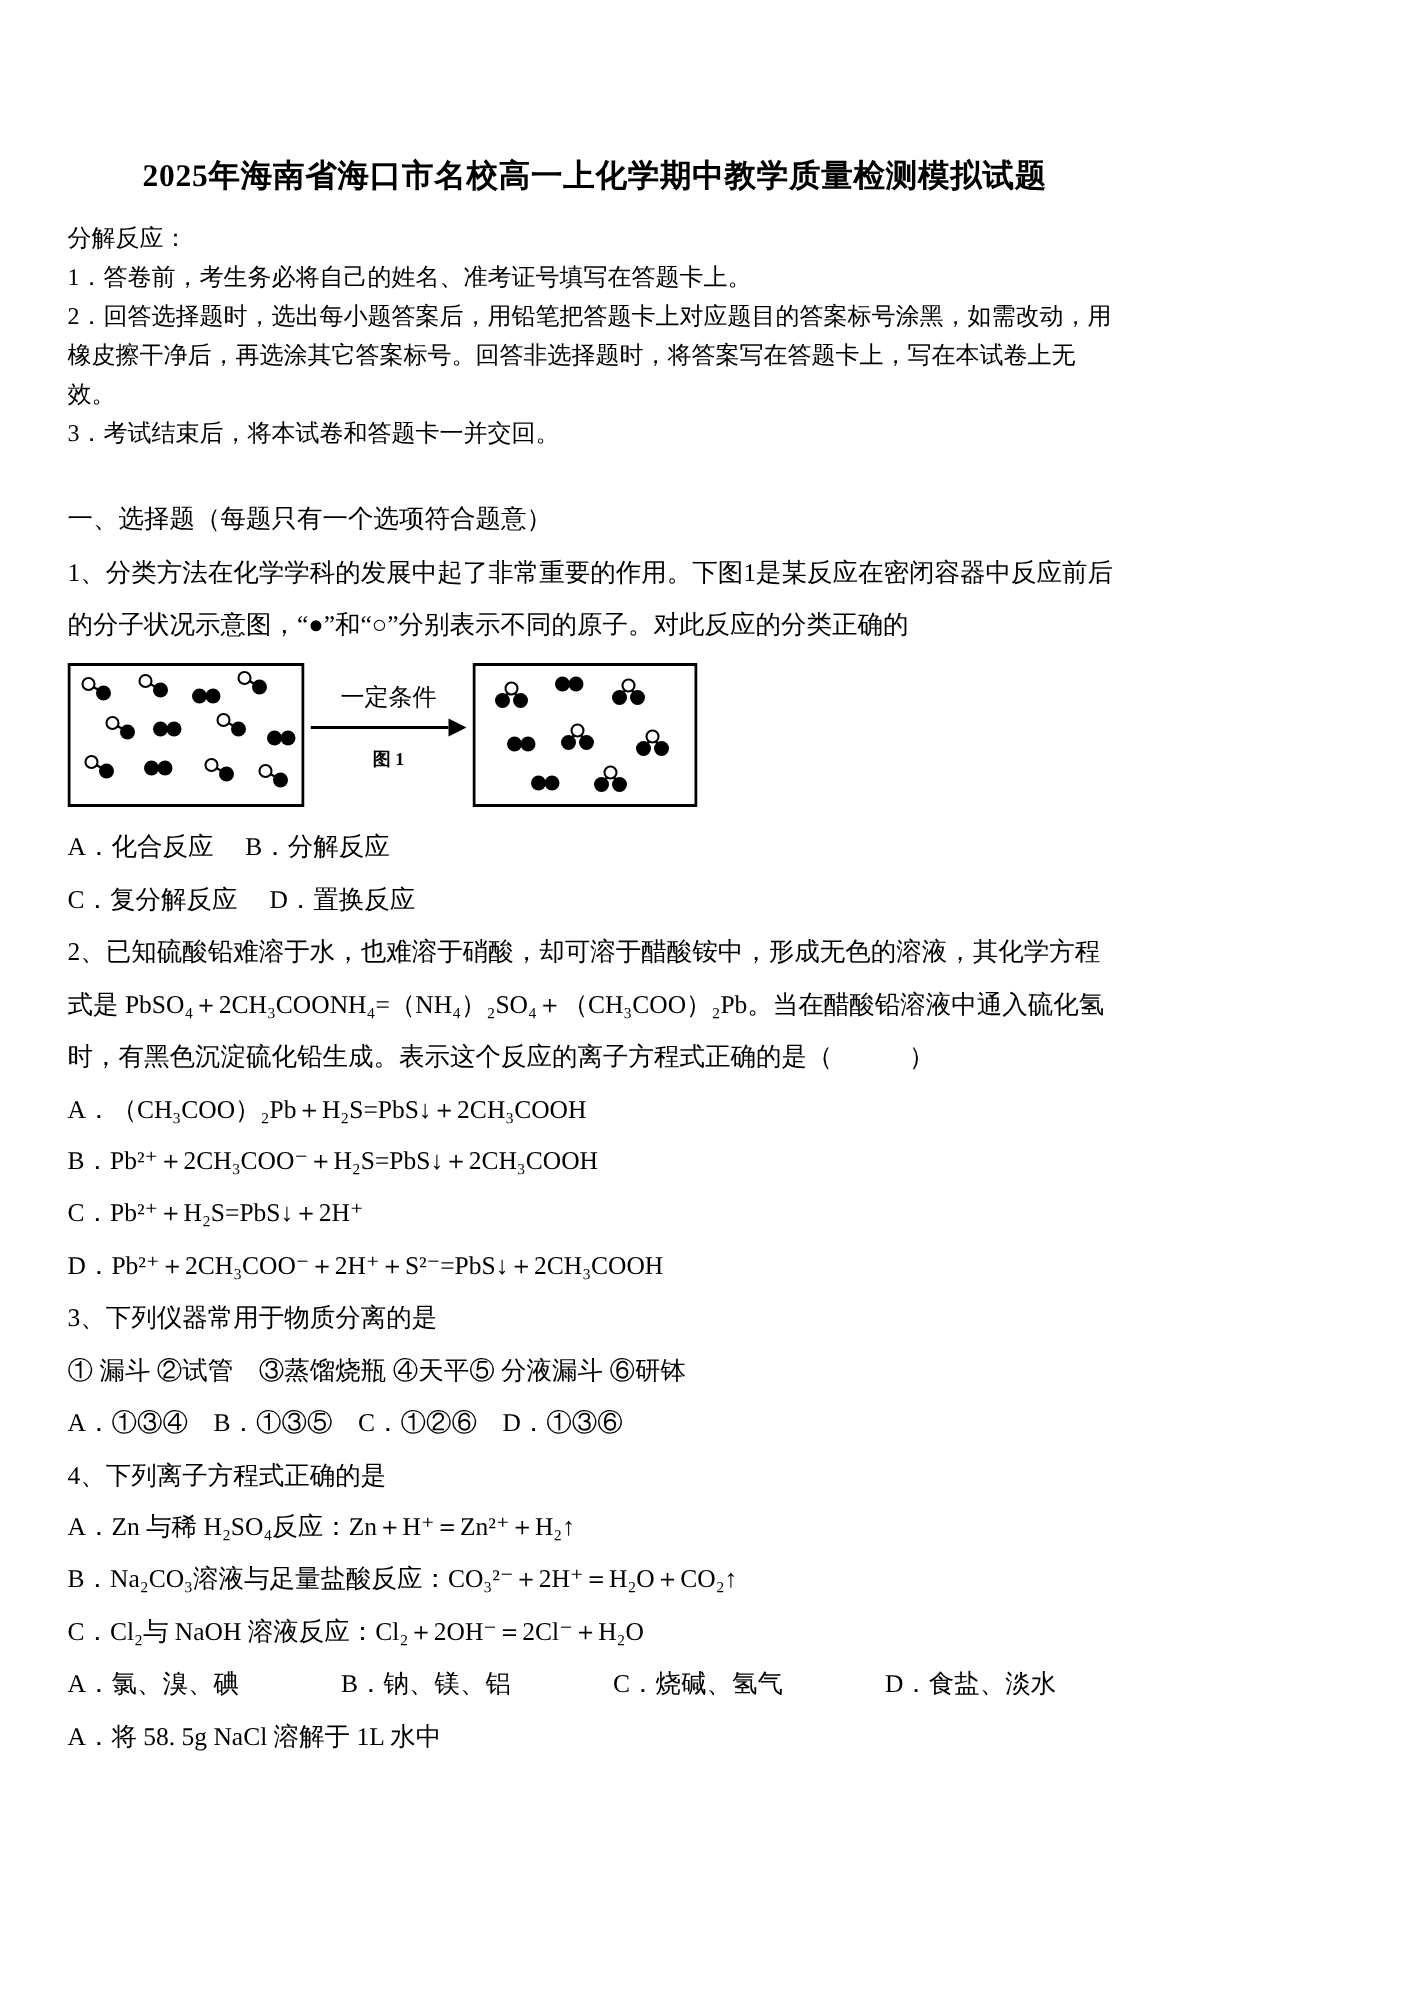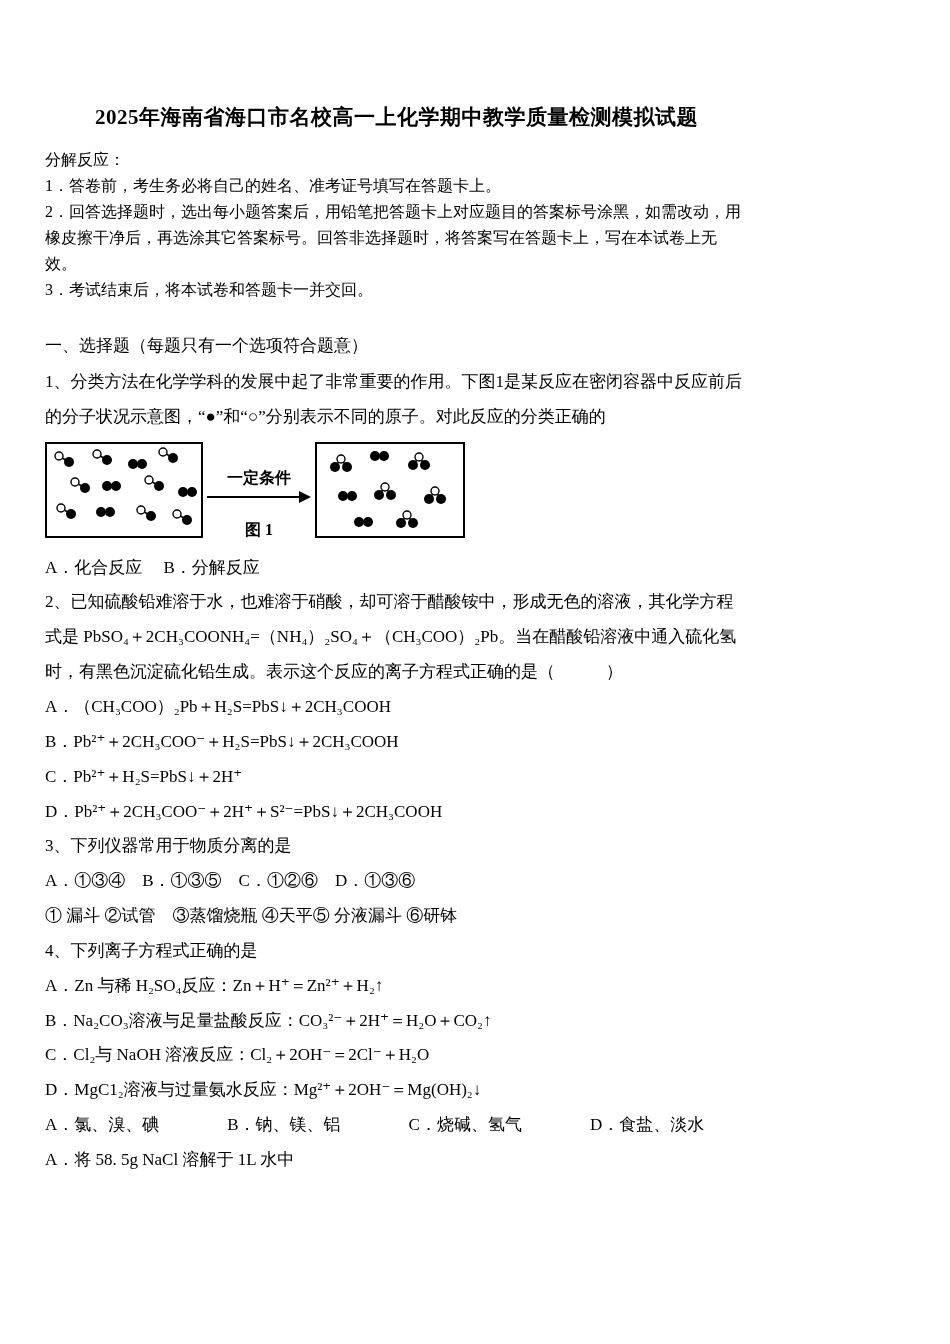--- a/index.html
+++ b/index.html
@@ -23,22 +23,22 @@
   .section-heading { margin: 28px 0 2px 0; font-size: 17px; line-height: 1.9; }
   .line { margin: 0; font-size: 17px; line-height: 2.05; }
   .bold { font-weight: 400; }
   .question { margin: 0; }
   .figure { display: flex; align-items: flex-start; margin: 8px 0 10px 0; }
   .mol-box { flex: 0 0 auto; display: block; }
   .fig-middle {
     display: flex; flex-direction: column; align-items: center;
     justify-content: center; width: 112px; padding-top: 14px;
   }
-  .condition { font-weight: 700; font-size: 16px; line-height: 1.2; margin-top: 12px; }
-  .fig-caption { font-weight: 700; font-size: 16px; margin-top: 16px; }
+  .condition { font-weight: 400; font-size: 16px; line-height: 1.2; }
+  .fig-caption { font-weight: 700; font-size: 12px; margin-top: 6px; }
   .arrow-svg { margin-top: 2px; display: block; }
 </style>
 </head>
 <body>
 
 <div class="page">
 
   <h1 class="title">2025年海南省海口市名校高一上化学期中教学质量检测模拟试题</h1>
 
   <div class="notice">
@@ -146,42 +146,42 @@
           <circle cx="26" cy="17" r="4"></circle>
             <circle cx="104" cy="15" r="4"></circle>
           <circle cx="70" cy="45" r="4"></circle>
             <circle cx="120" cy="49" r="4"></circle>
           <circle cx="92" cy="73" r="4"></circle>
         </g>
       </svg>
     </div>
 
     <p class="line">A．化合反应　 B．分解反应</p>
+    <p class="line">C．复分解反应　 D．置换反应</p>
   </div>
 
   <div class="question">
     <p class="line">2、已知硫酸铅难溶于水，也难溶于硝酸，却可溶于醋酸铵中，形成无色的溶液，其化学方程式是 PbSO₄＋2CH₃COONH₄=（NH₄）₂SO₄＋（CH₃COO）₂Pb。当在醋酸铅溶液中通入硫化氢时，有黑色沉淀硫化铅生成。表示这个反应的离子方程式正确的是（　　　）</p>
     <p class="line bold">A．（CH₃COO）₂Pb＋H₂S=PbS↓＋2CH₃COOH</p>
     <p class="line bold">B．Pb²⁺＋2CH₃COO⁻＋H₂S=PbS↓＋2CH₃COOH</p>
     <p class="line bold">C．Pb²⁺＋H₂S=PbS↓＋2H⁺</p>
     <p class="line bold">D．Pb²⁺＋2CH₃COO⁻＋2H⁺＋S²⁻=PbS↓＋2CH₃COOH</p>
   </div>
 
   <div class="question">
     <p class="line">3、下列仪器常用于物质分离的是</p>
+    <p class="line bold">① 漏斗 ②试管　③蒸馏烧瓶 ④天平⑤ 分液漏斗 ⑥研钵</p>
     <p class="line bold">A．①③④　B．①③⑤　C．①②⑥　D．①③⑥</p>
-    <p class="line bold">① 漏斗 ②试管　③蒸馏烧瓶 ④天平⑤ 分液漏斗 ⑥研钵</p>
   </div>
 
   <div class="question">
     <p class="line">4、下列离子方程式正确的是</p>
     <p class="line bold">A．Zn 与稀 H₂SO₄反应：Zn＋H⁺＝Zn²⁺＋H₂↑</p>
     <p class="line bold">B．Na₂CO₃溶液与足量盐酸反应：CO₃²⁻＋2H⁺＝H₂O＋CO₂↑</p>
     <p class="line bold">C．Cl₂与 NaOH 溶液反应：Cl₂＋2OH⁻＝2Cl⁻＋H₂O</p>
-    <p class="line bold">D．MgC1₂溶液与过量氨水反应：Mg²⁺＋2OH⁻＝Mg(OH)₂↓</p>
   </div>
 
   <div class="question">
     <p class="line bold">A．氯、溴、碘　　　　B．钠、镁、铝　　　　C．烧碱、氢气　　　　D．食盐、淡水</p>
   </div>
 
   <div class="question">
     <p class="line bold">A．将 58. 5g  NaCl 溶解于 1L 水中</p>
   </div>
 

